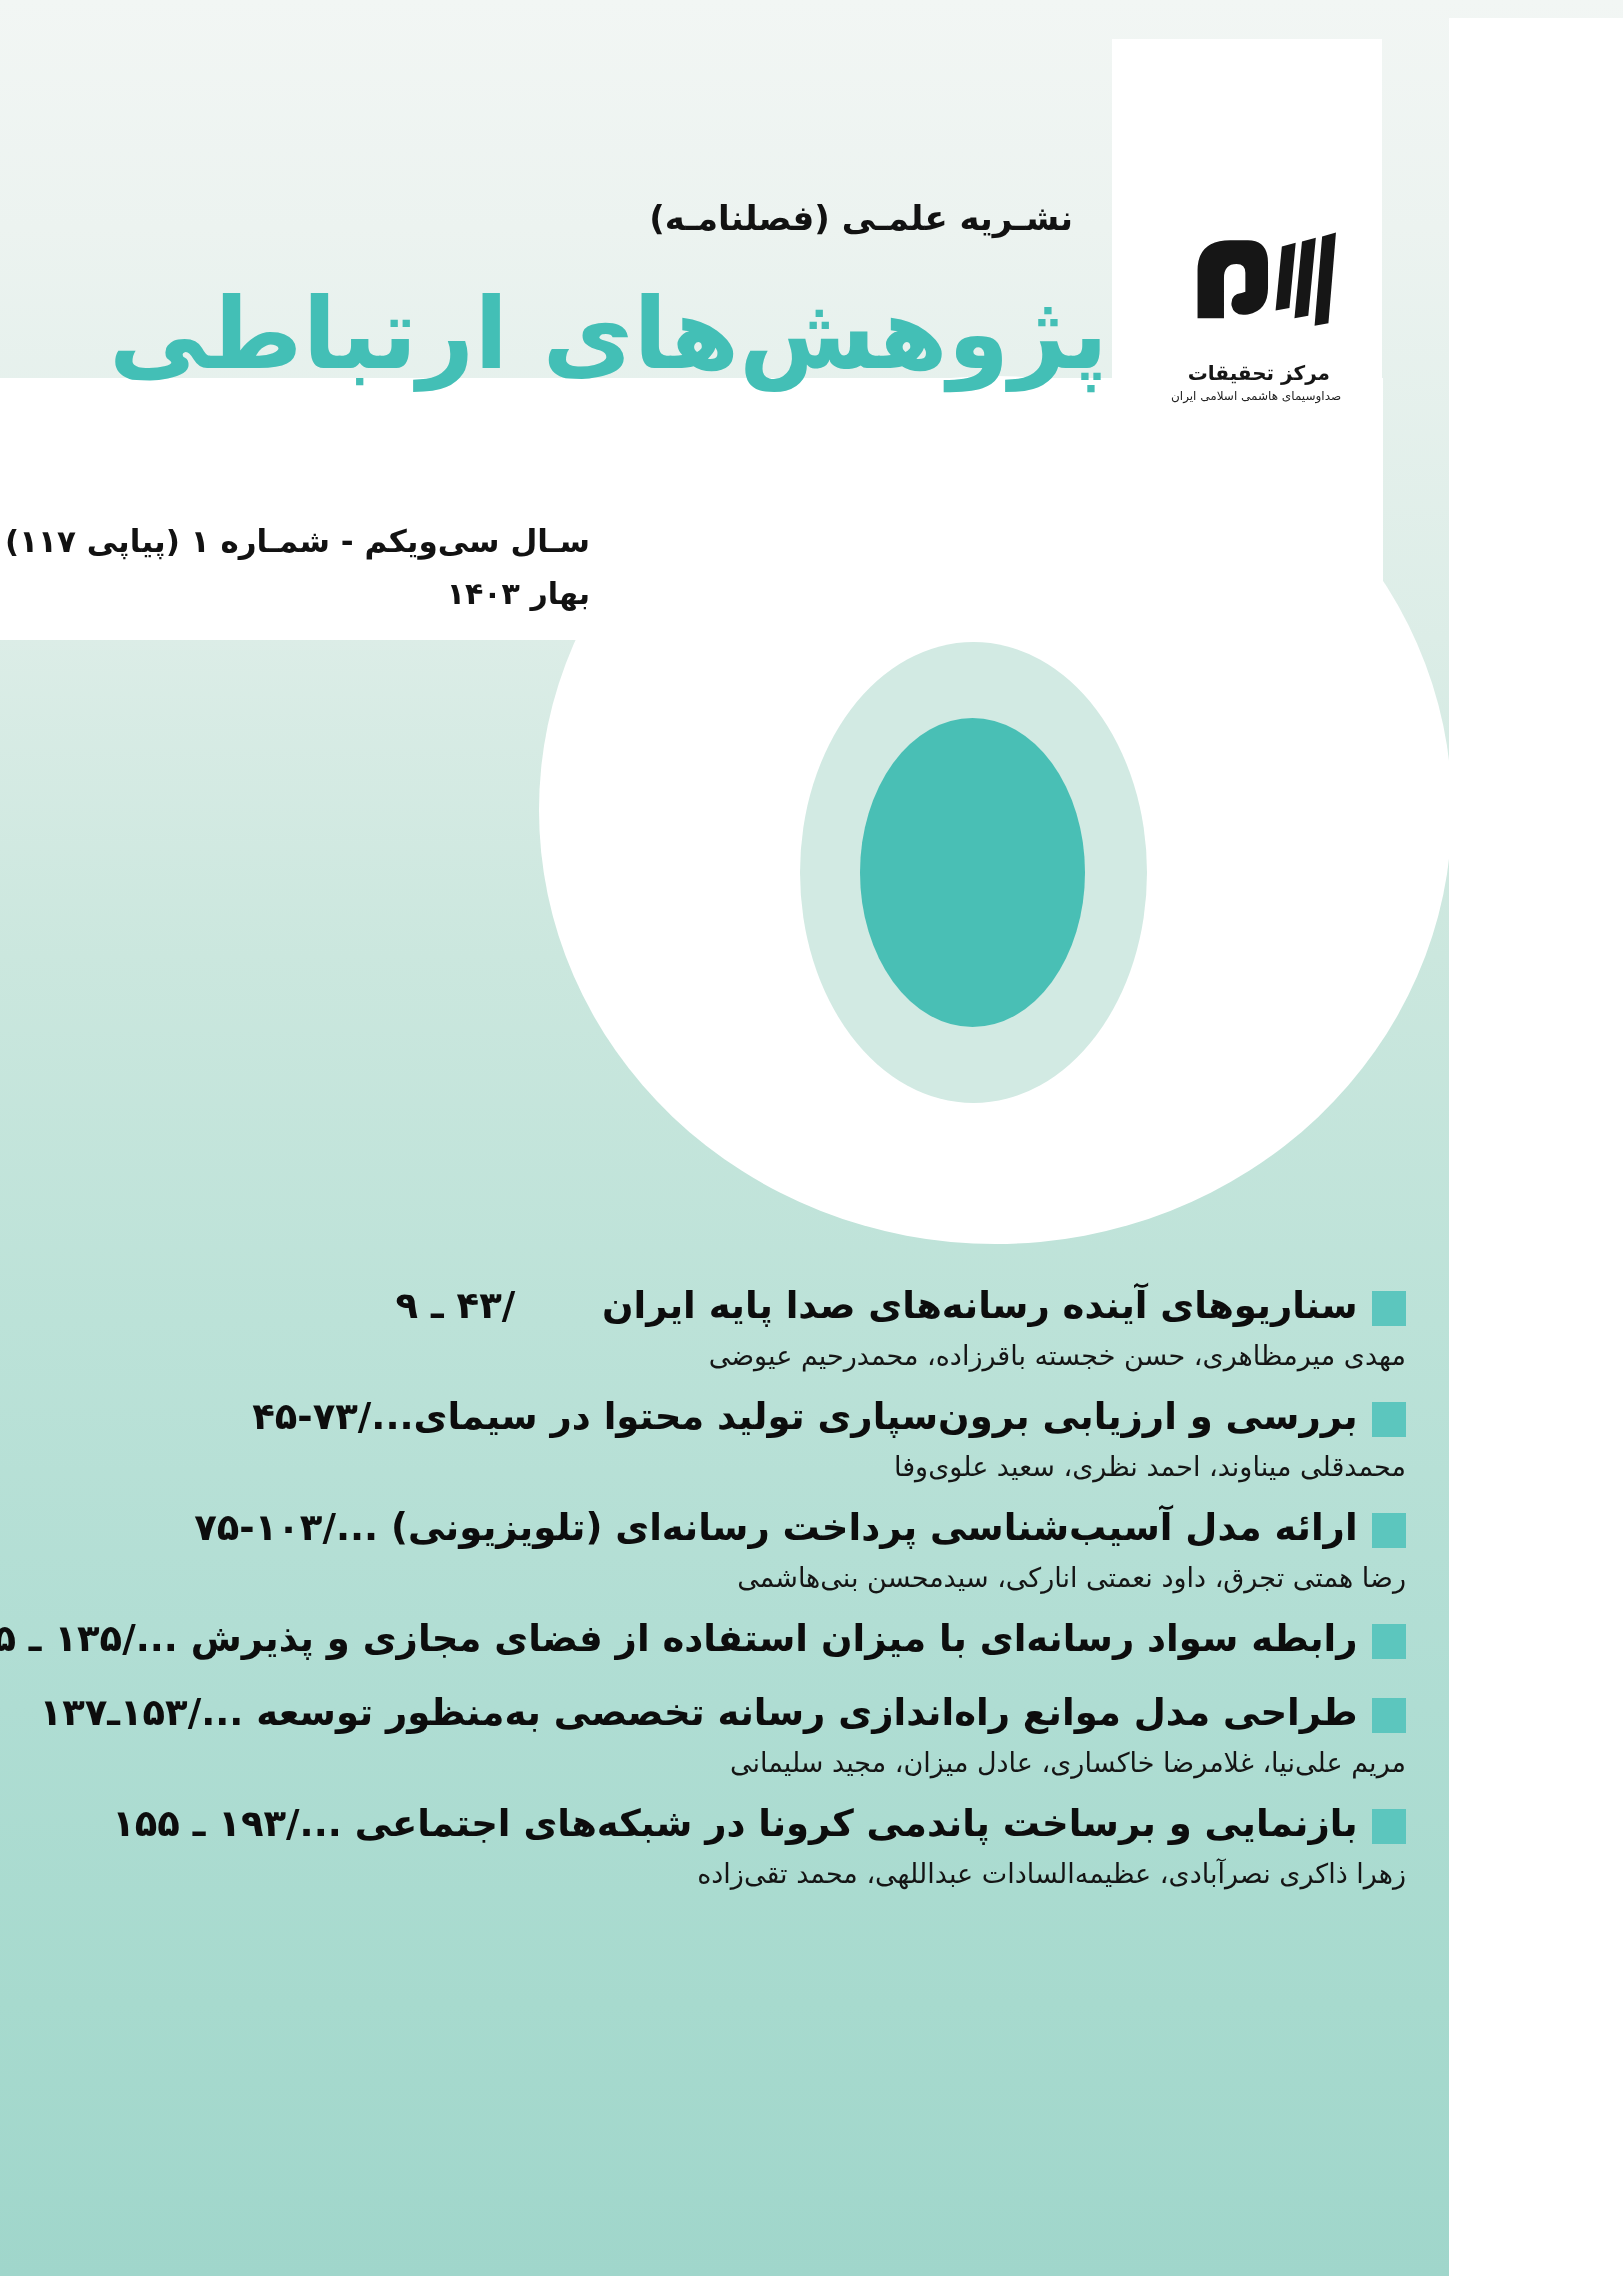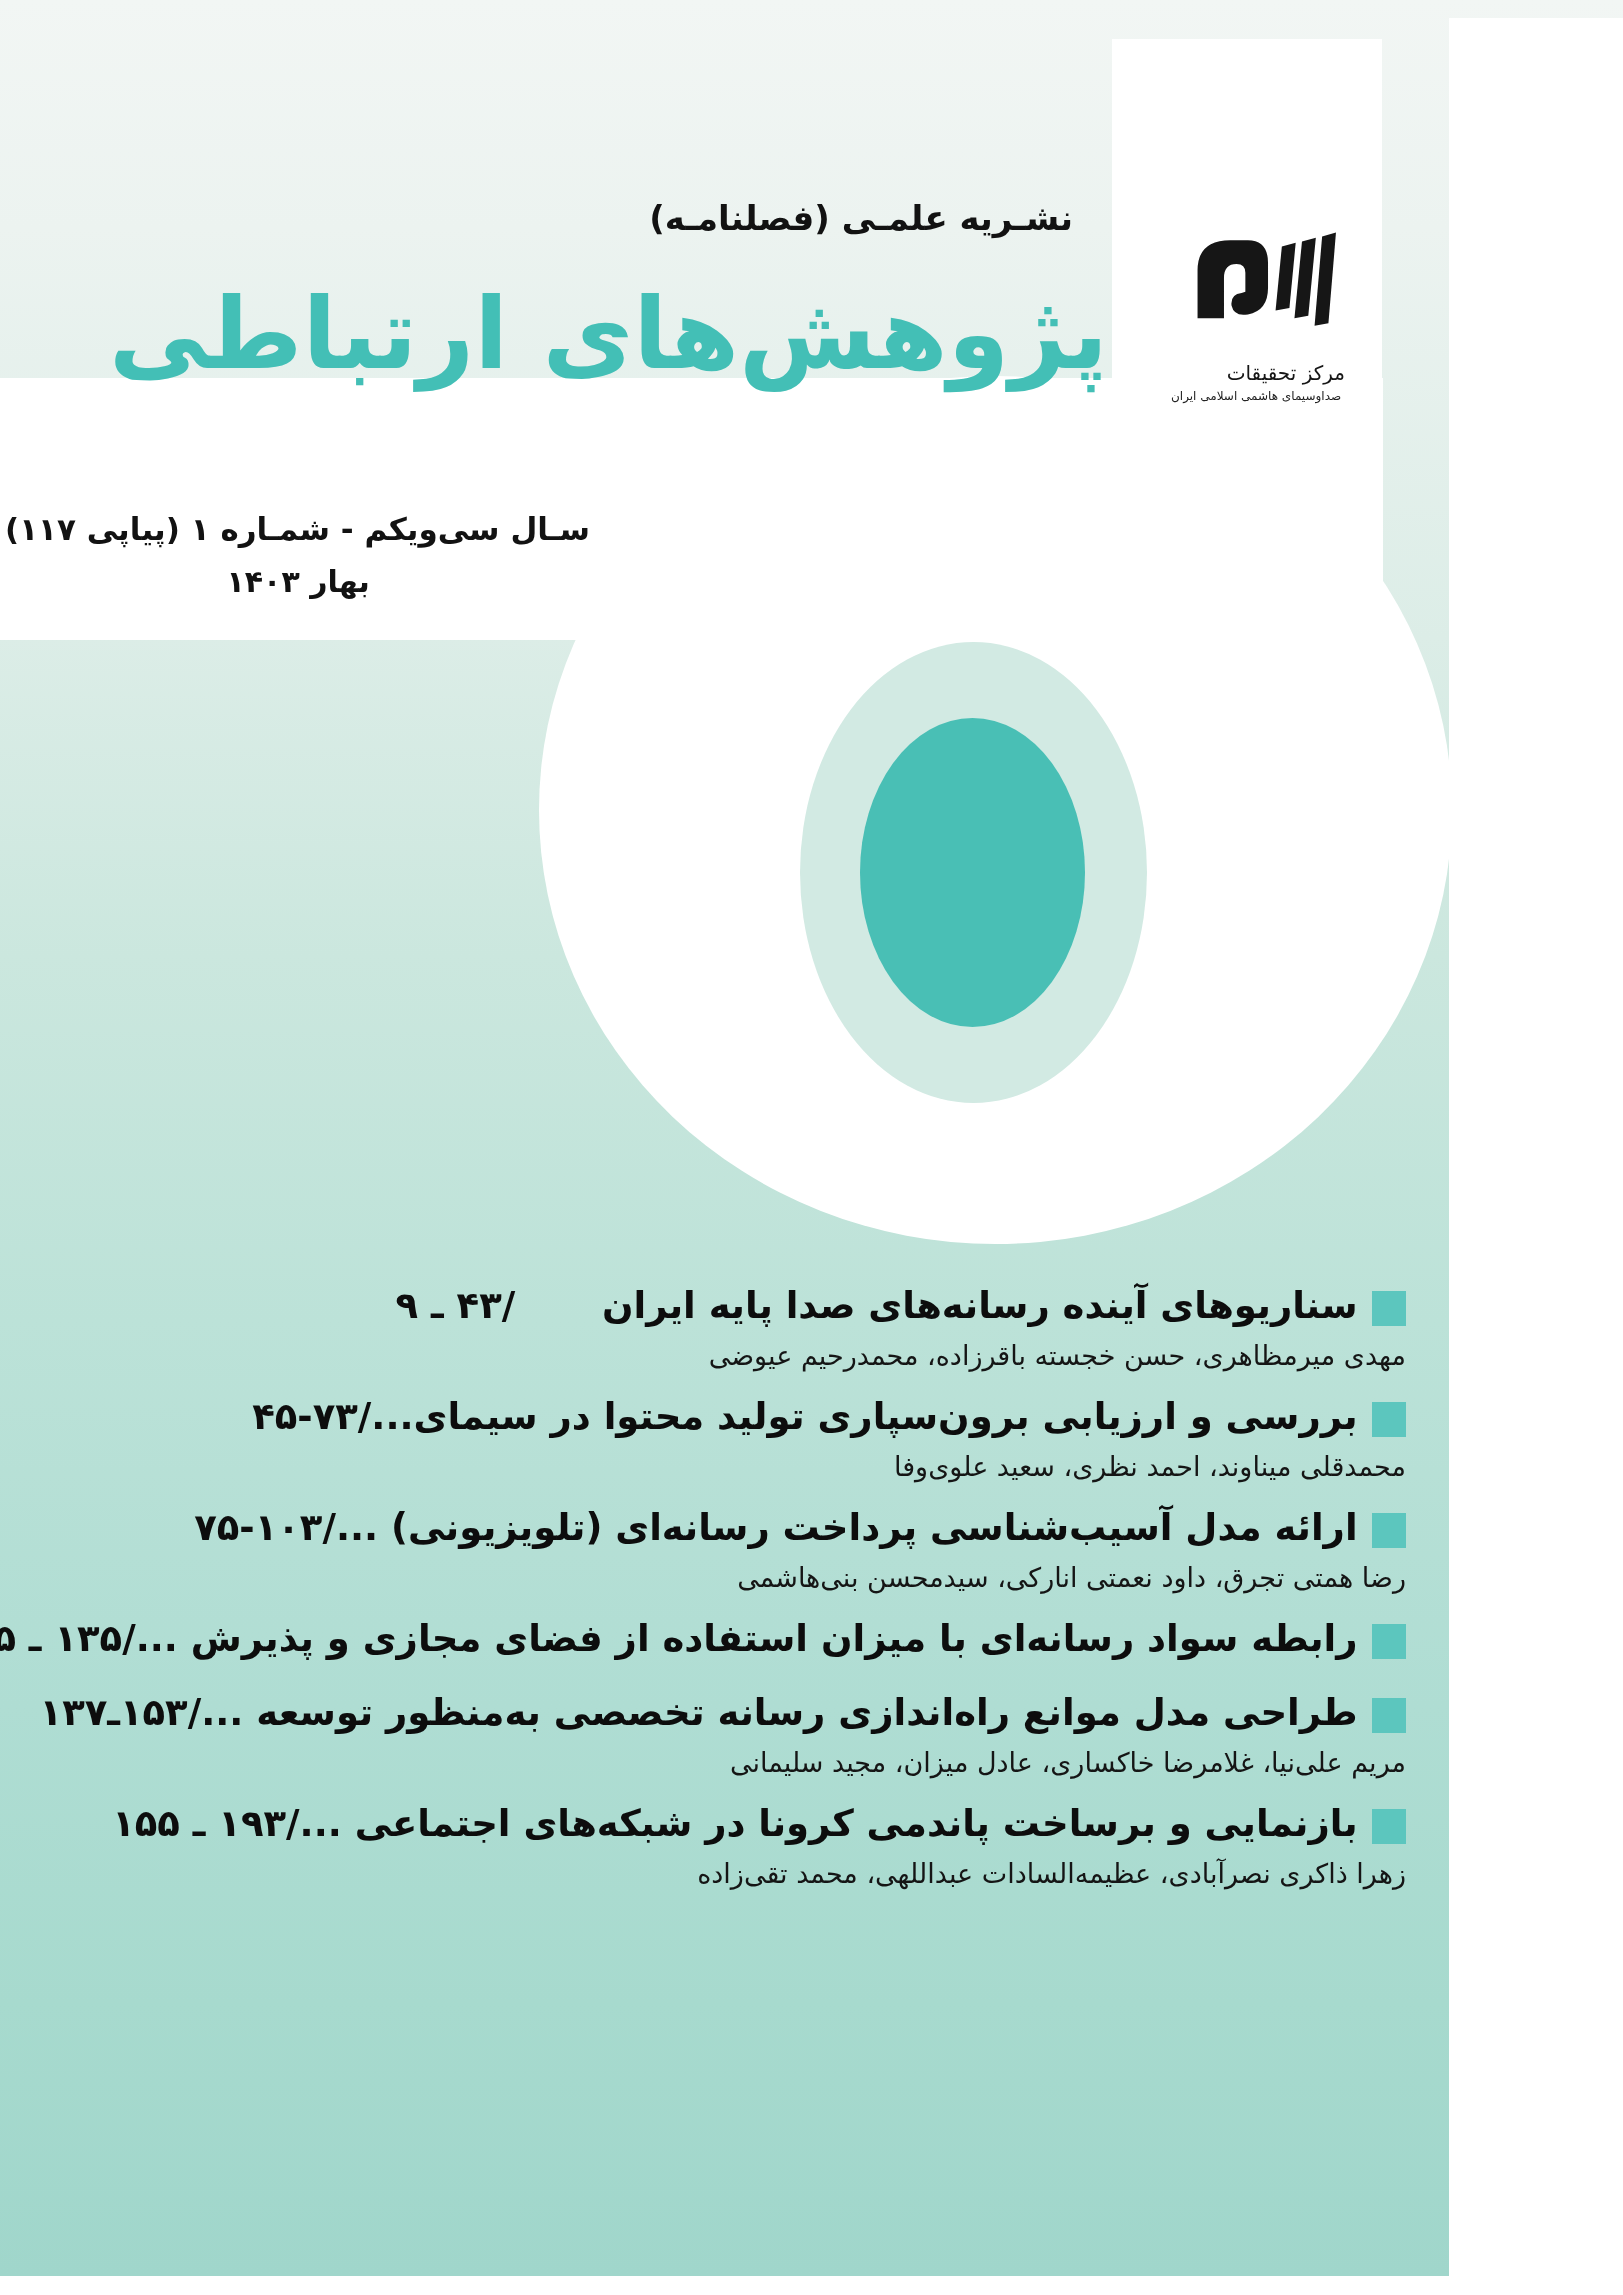--- a/index.html
+++ b/index.html
@@ -53,31 +53,31 @@
   .masthead{
     position:absolute;right:515px;top:267px;
     font-size:99px;font-weight:bold;color:var(--accent);
     white-space:nowrap;line-height:1.35;
     z-index:5;
   }
   
   .pub{position:absolute;left:1149px;top:229px;width:196px;z-index:6;}
   .pub-mark{display:block;width:151px;height:128px;margin-right:3.9px;}
   .pub-name{
-    margin-top:3.9px;text-align:right;padding-left:23.6px;
-    font-size:20px;font-weight:normal;color:#161616;white-space:nowrap;
+    margin-top:3.9px;text-align:center;padding-left:23.6px;
+    font-size:20px;font-weight:bold;color:#161616;white-space:nowrap;
   }
   .pub-sub{
     margin-top:3.9px;text-align:left;padding-left:22px;
     font-size:12px;color:#222;white-space:nowrap;
   }
   
   .issue{
-    position:absolute;right:1033px;top:511px;z-index:5;
-    text-align:center;color:#121212;white-space:nowrap;
+    position:absolute;right:1033px;top:523px;z-index:5;
+    text-align:right;color:#121212;white-space:nowrap;
   }
   .issue-line1{font-size:31px;font-weight:bold;}
   .issue-line2{font-size:30px;font-weight:bold;margin-top:17px;padding-left:1.3px;}
   
   .toc{
     position:absolute;right:217px;left:393px;top:1277px;z-index:5;
   }
   .toc-row{margin-bottom:17.7px;}
   .toc-titleline{
     display:flex;align-items:center;justify-content:space-between;

